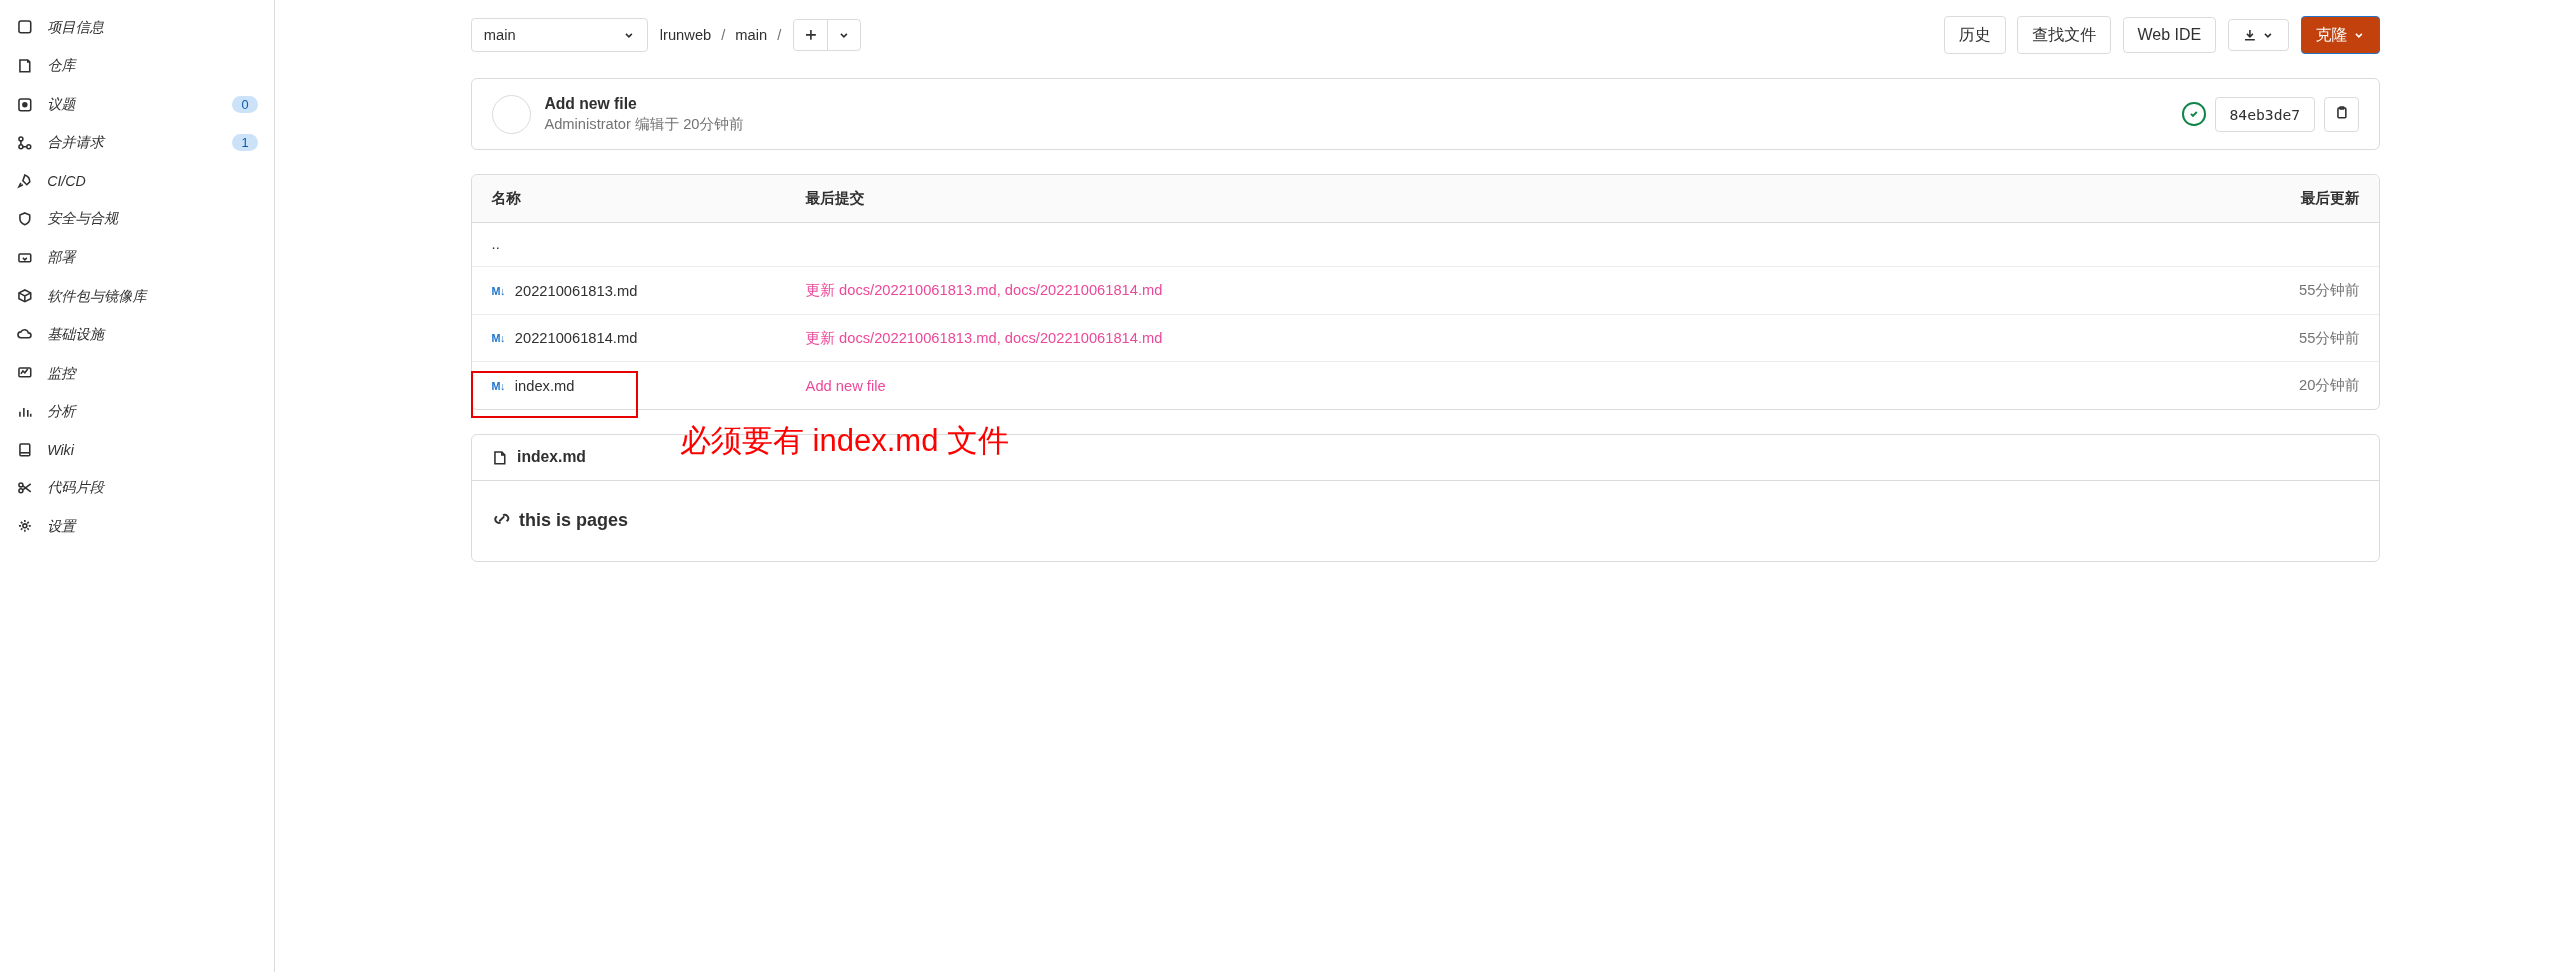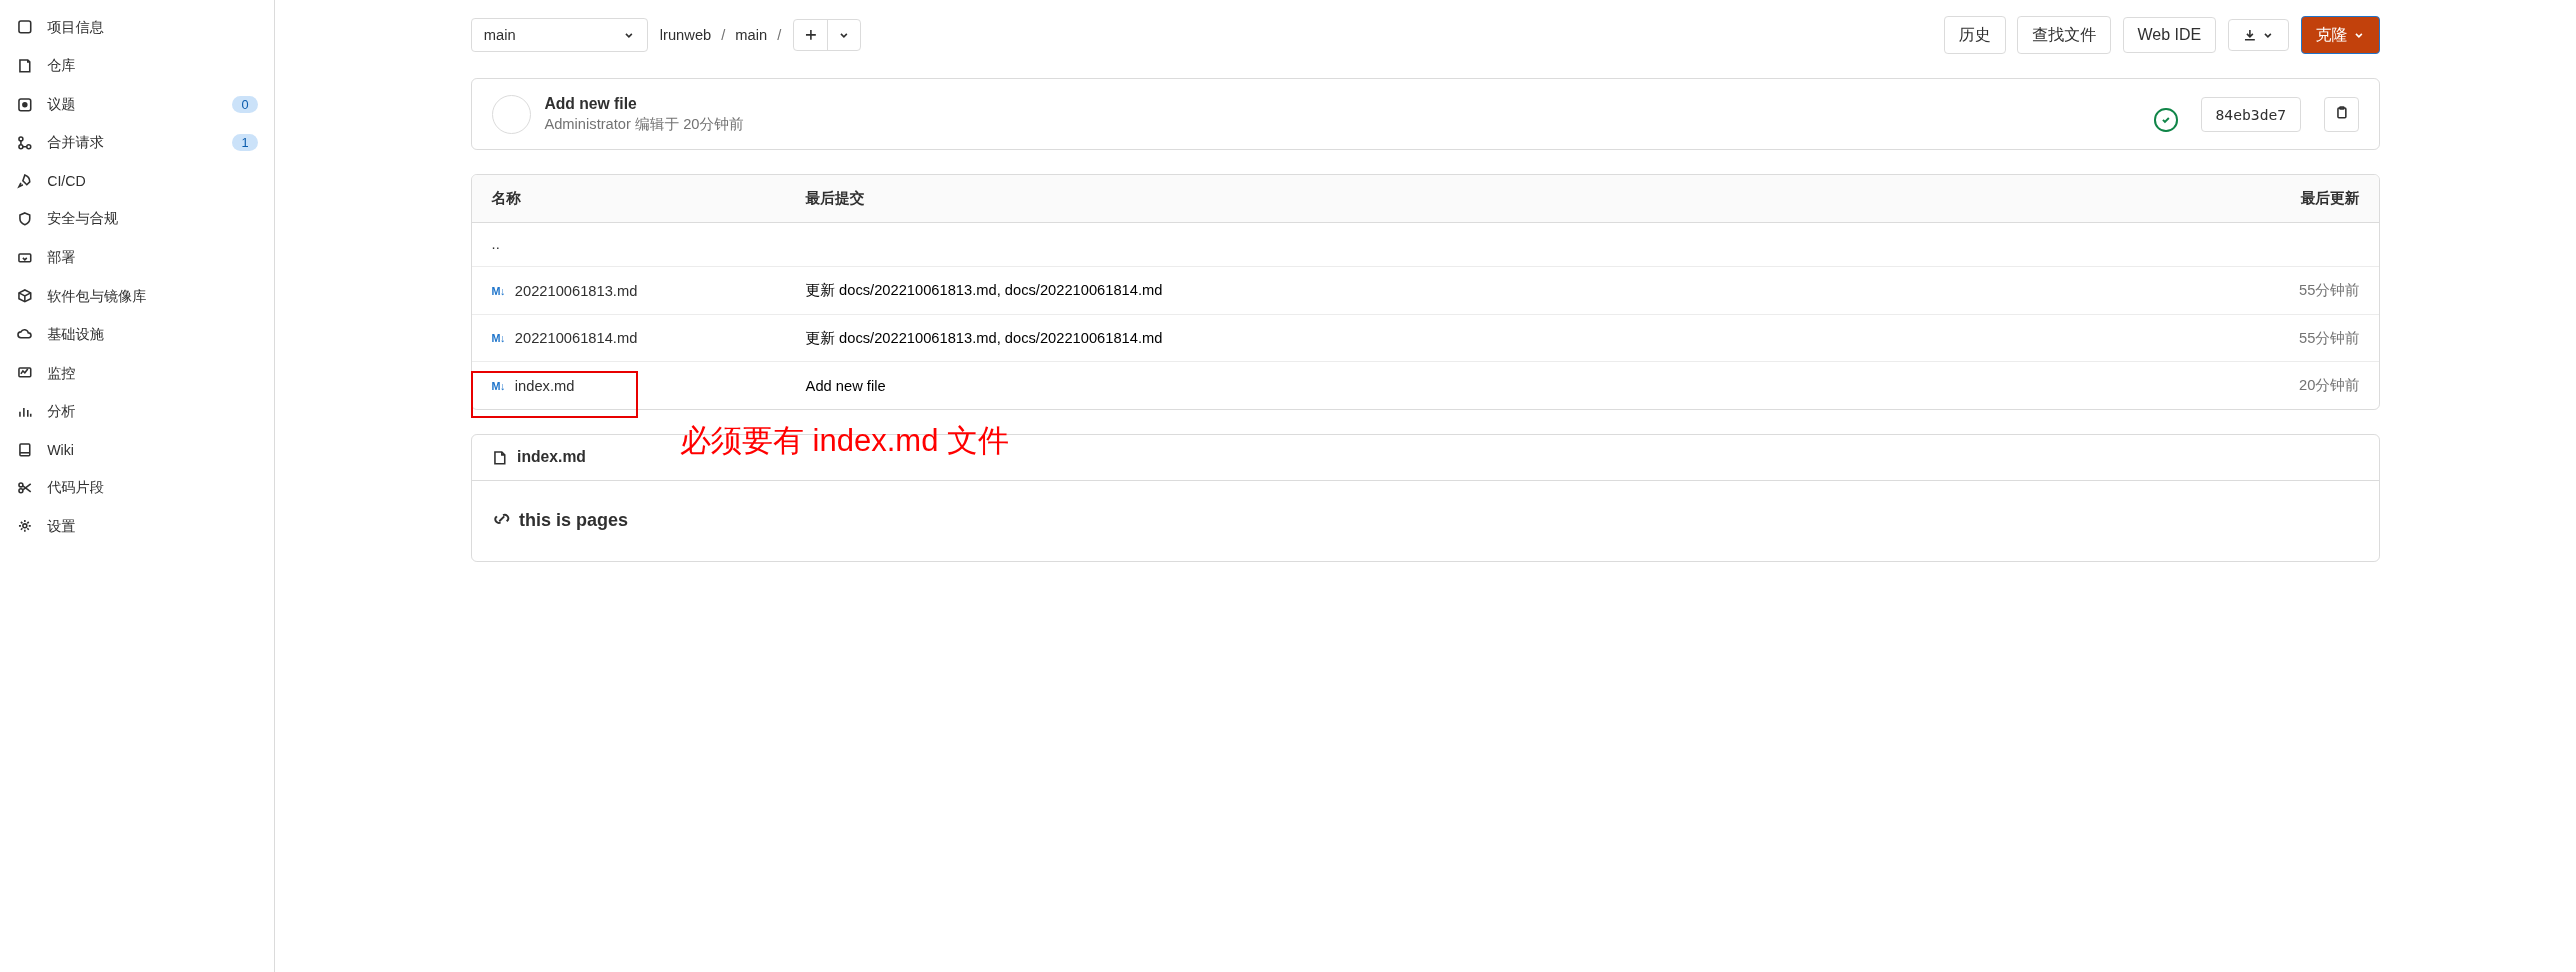--- a/index.html
+++ b/index.html
@@ -1,52 +1,52 @@
 <!DOCTYPE html>
 <html><head>
 <meta charset="utf-8">
 <style>
 * { margin: 0; padding: 0; box-sizing: border-box; }
 body { font-family: -apple-system, BlinkMacSystemFont, "Segoe UI", Helvetica, Arial, sans-serif; font-size: 13.8px; color: #303030; background: #fff; display: flex; width: 2576px; height: 973px; }
 .sidebar { width: 275px; border-right: 1px solid #dbdbdb; padding: 7.9px 0; }
 .sidebar-item { display: flex; align-items: center; padding: 9.8px 15.7px; cursor: pointer; font-size: 14.2px; color: #303030; }
 .sidebar-item .icon { width: 17.7px; height: 17.7px; margin-right: 13.8px; display: flex; align-items: center; justify-content: center; }
 .sidebar-item .icon svg { width: 15.7px; height: 15.7px; }
-.sidebar-item .label { flex: 1; }
+.sidebar-item .label { flex: 1; font-style: italic; }
 .sidebar-item .badge { background: #cbe2f9; color: #0b5cad; border-radius: 9.8px; padding: 1px 9.8px; font-size: 12.8px; font-weight: 400; }
 .main { flex: 1; padding: 15.7px 196px 0 196px; overflow: auto; position: relative; }
 .toolbar { display: flex; align-items: center; gap: 11.8px; margin-bottom: 23.6px; }
 .branch-select { border: 1px solid #dbdbdb; border-radius: 3.9px; padding: 7.9px 11.8px; width: 177px; display: flex; align-items: center; justify-content: space-between; cursor: pointer; font-size: 14.7px; color: #303030; }
 .breadcrumb { display: flex; align-items: center; gap: 10px; font-size: 14.7px; color: #303030; }
 .breadcrumb .sep { color: #737373; }
 .breadcrumb span { cursor: pointer; }
 .plus-btn { border: 1px solid #dbdbdb; border-radius: 3.9px; display: flex; align-items: center; cursor: pointer; }
 .plus-btn .part { padding: 7.9px 9.8px; display: flex; align-items: center; }
 .plus-btn .part:first-child { border-right: 1px solid #dbdbdb; }
 .spacer { flex: 1; }
 .btn { border: 1px solid #dbdbdb; border-radius: 3.9px; padding: 7.9px 13.8px; background: #fff; cursor: pointer; font-size: 16px; color: #303030; }
 .btn.primary { background: #c2410c; color: #fff; border-color: #1f75cb; display: flex; align-items: center; gap: 5.9px; }
 .btn.icon-btn { display: flex; align-items: center; gap: 5.9px; }
 .commit-box { border: 1px solid #dbdbdb; border-radius: 5.9px; padding: 15.7px 19.6px; display: flex; align-items: center; gap: 13.8px; margin-bottom: 23.6px; }
 .avatar { width: 39px; height: 39px; border-radius: 50%; border: 1px solid #dbdbdb; background: #fff; }
 .commit-msg { font-weight: 600; font-size: 15.7px; }
 .commit-meta { color: #737373; font-size: 14.7px; margin-top: 2px; }
-.commit-right { margin-left: auto; display: flex; align-items: flex-end; gap: 23px; }
+.commit-right { margin-left: auto; display: flex; align-items: center; gap: 9px; }
 .status-ring { width: 23.6px; height: 23.6px; border: 2.5px solid #108548; border-radius: 50%; display: flex; align-items: center; justify-content: center; color: #108548; }
 .sha-box { border: 1px solid #dbdbdb; border-radius: 3.9px; padding: 7.9px 13.8px; font-family: ui-monospace, Menlo, monospace; font-size: 14.7px; }
 .copy-btn { border: 1px solid #dbdbdb; border-radius: 3.9px; padding: 7.9px 9.8px; cursor: pointer; }
 .file-table { border: 1px solid #dbdbdb; border-radius: 5.9px; overflow: hidden; }
 .table-head { display: flex; background: #fafafa; border-bottom: 1px solid #dbdbdb; padding: 13.8px 19.6px; font-weight: 600; color: #303030; font-size: 14.7px; }
 .col-name-h { width: 314px; }
 .col-commit-h { flex: 1; }
 .col-time-h { width: 138px; text-align: right; }
 .table-row { display: flex; align-items: center; padding: 13.8px 19.6px; border-bottom: 1px solid #ececec; font-size: 14.7px; }
 .table-row:last-of-type { border-bottom: none; }
 .col-name { width: 314px; display: flex; align-items: center; gap: 9.8px; }
-.col-commit { flex: 1; color: #000000; }
+.col-commit { flex: 1; color: #ec4899; }
 .col-time { width: 138px; text-align: right; color: #737373; }
 .md-icon { color: #1f75cb; font-size: 10.8px; font-weight: 700; letter-spacing: -0.5px; }
 .file-link { color: #303030; cursor: pointer; }
 .highlight-box { border: 2.9px solid #e80000; position: absolute; pointer-events: none; }
 .annotation { color: #ff0000; font-size: 31px; position: absolute; pointer-events: none; }
 .readme-box { border: 1px solid #dbdbdb; border-radius: 5.9px; margin-top: 23.6px; }
 .readme-head { padding: 13.8px 19.6px; border-bottom: 1px solid #dbdbdb; display: flex; align-items: center; gap: 9.8px; font-weight: 600; font-size: 15.7px; }
 .readme-body { padding: 27.5px 19.6px; }
 .readme-body h2 { font-size: 18px; font-weight: 700; display: flex; align-items: center; gap: 7.9px; }
 .link-icon { color: #303030; }

